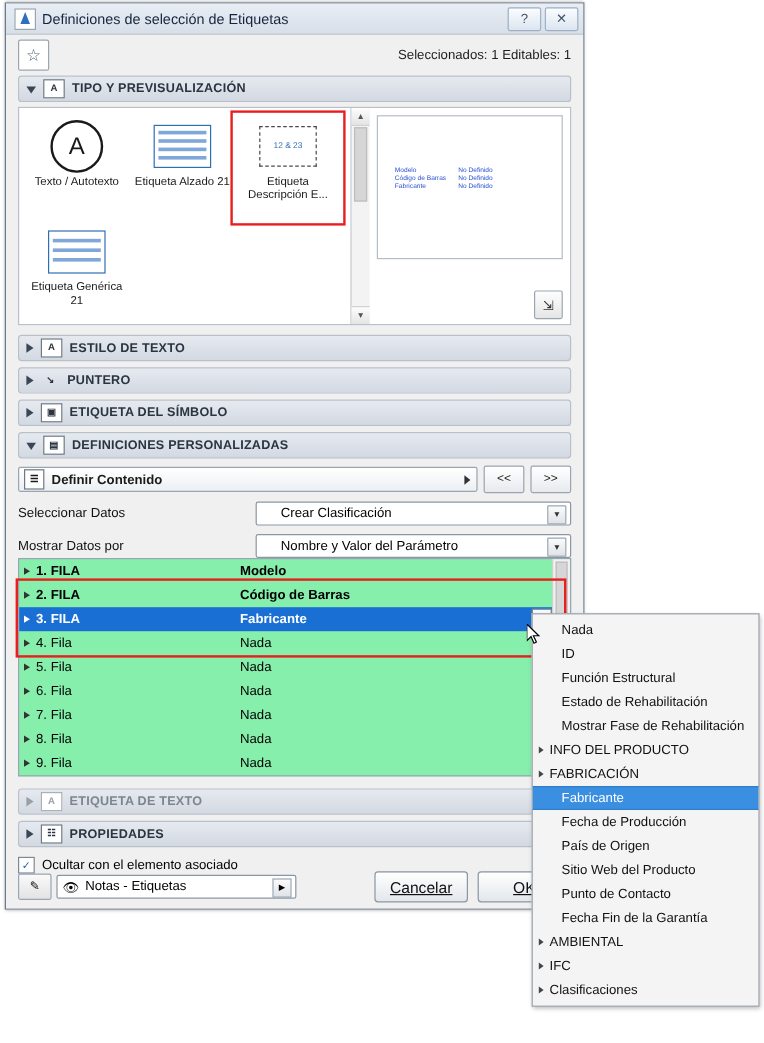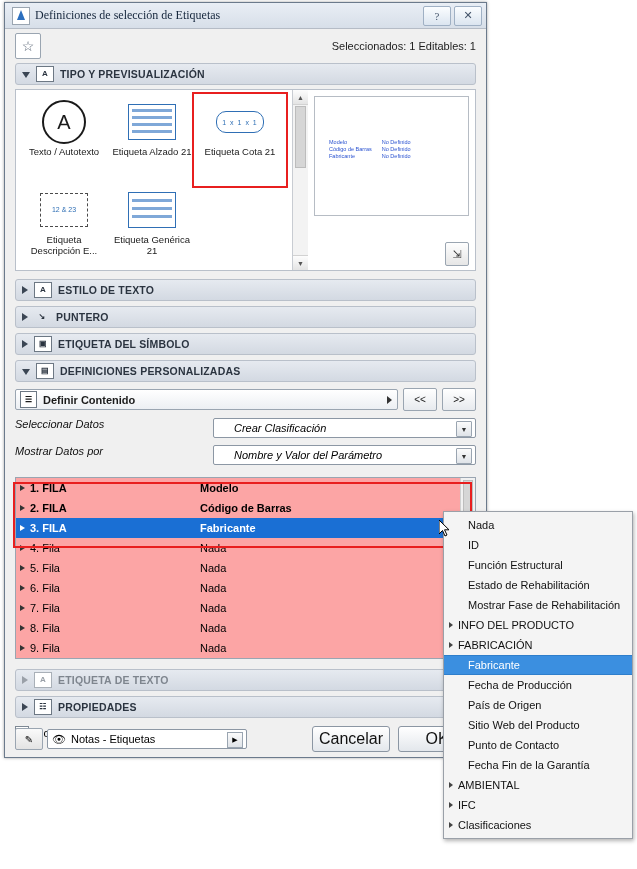--- a/index.html
+++ b/index.html
@@ -30,21 +30,20 @@
     box-shadow: 0 0 3px rgba(0,0,0,0.35);
   }
   .titlebar {
     height: 26px;
     background: linear-gradient(#e9eef5, #d7dfe9);
     border-bottom: 1px solid #b5bcc6;
     display: flex;
     align-items: center;
     padding: 0 4px;
     box-sizing: border-box;
-    font-family: Liberation Serif, serif;
   }
   .title-icon {
     width: 16px; height: 16px;
     margin: 0 5px 0 3px;
     background: #ffffff;
     border: 1px solid #9aa5b1;
     position: relative;
   }
   .title-icon:after {
     content: "";
@@ -335,22 +334,22 @@
     border: 1px solid #9aa5b1;
     background: linear-gradient(#ffffff,#e7eaee);
     font-size: 10px;
     color: #222;
     display: flex; align-items: center; justify-content: center;
     border-radius: 2px;
   }
 
   .field-row {
     display: flex;
+    align-items: center;
     margin-top: 7px;
-    font-style: italic;
   }
   .field-label {
     width: 198px;
     font-size: 11px;
     color: #111;
   }
   .combo {
     flex: 1;
     height: 20px;
     border: 1px solid #8c97a4;
@@ -369,23 +368,23 @@
     width: 14px; height: 14px;
     background: linear-gradient(#fbfbfb,#dfe3e8);
     border: 1px solid #9aa5b1;
     display: flex; align-items: center; justify-content: center;
     font-size: 7px; color: #333;
     border-radius: 1px;
   }
 
   
   .rowtable {
-    margin: 12px 10px 0 10px;
+    margin: 0 10px 0 10px;
     border: 1px solid #9aa5b1;
-    background: #fca5a5;
+    background: #86efac;
     position: relative;
     box-sizing: border-box;
   }
   .trow {
     height: 20px;
     display: flex;
     align-items: center;
     font-size: 11px;
     padding-left: 4px;
     box-sizing: border-box;
@@ -482,24 +481,25 @@
     font-size: 11px;
     position: relative;
     border-radius: 2px;
   }
   .btn {
     height: 24px;
     min-width: 76px;
     border: 1px solid #8b96a3;
     background: linear-gradient(#ffffff,#e3e7ec);
     border-radius: 3px;
-    font-size: 16px;
+    font-size: 13px;
     display: flex; align-items: center; justify-content: center;
     margin-left: 8px;
     color: #111;
+    text-decoration: underline;
   }
 
   
   .popup {
     position: absolute;
     left: 443px;
     top: 511px;
     width: 190px;
     background: #f4f4f4;
     border: 1px solid #9aa0a8;
@@ -585,26 +585,20 @@
               <i style="top:4px"></i>
                 <i style="top:11px"></i>
                 <i style="top:18px"></i>
                 <i style="top:25px"></i>
             </span>
           </div>
           <div class="cap">Etiqueta Alzado 21</div>
         </div>
 
 
-        <div class="thumb">
-          <div class="glyph">
-            <span class="boxtag" style="border-radius:10px;">1 x 1 x 1</span>
-          </div>
-          <div class="cap">Etiqueta Cota 21</div>
-        </div>
 
         <div class="thumb">
           <div class="glyph">
             <span class="dashedbox">12 &amp; 23</span>
           </div>
           <div class="cap">Etiqueta Descripción E...</div>
         </div>
 
         <div class="thumb">
           <div class="glyph">

